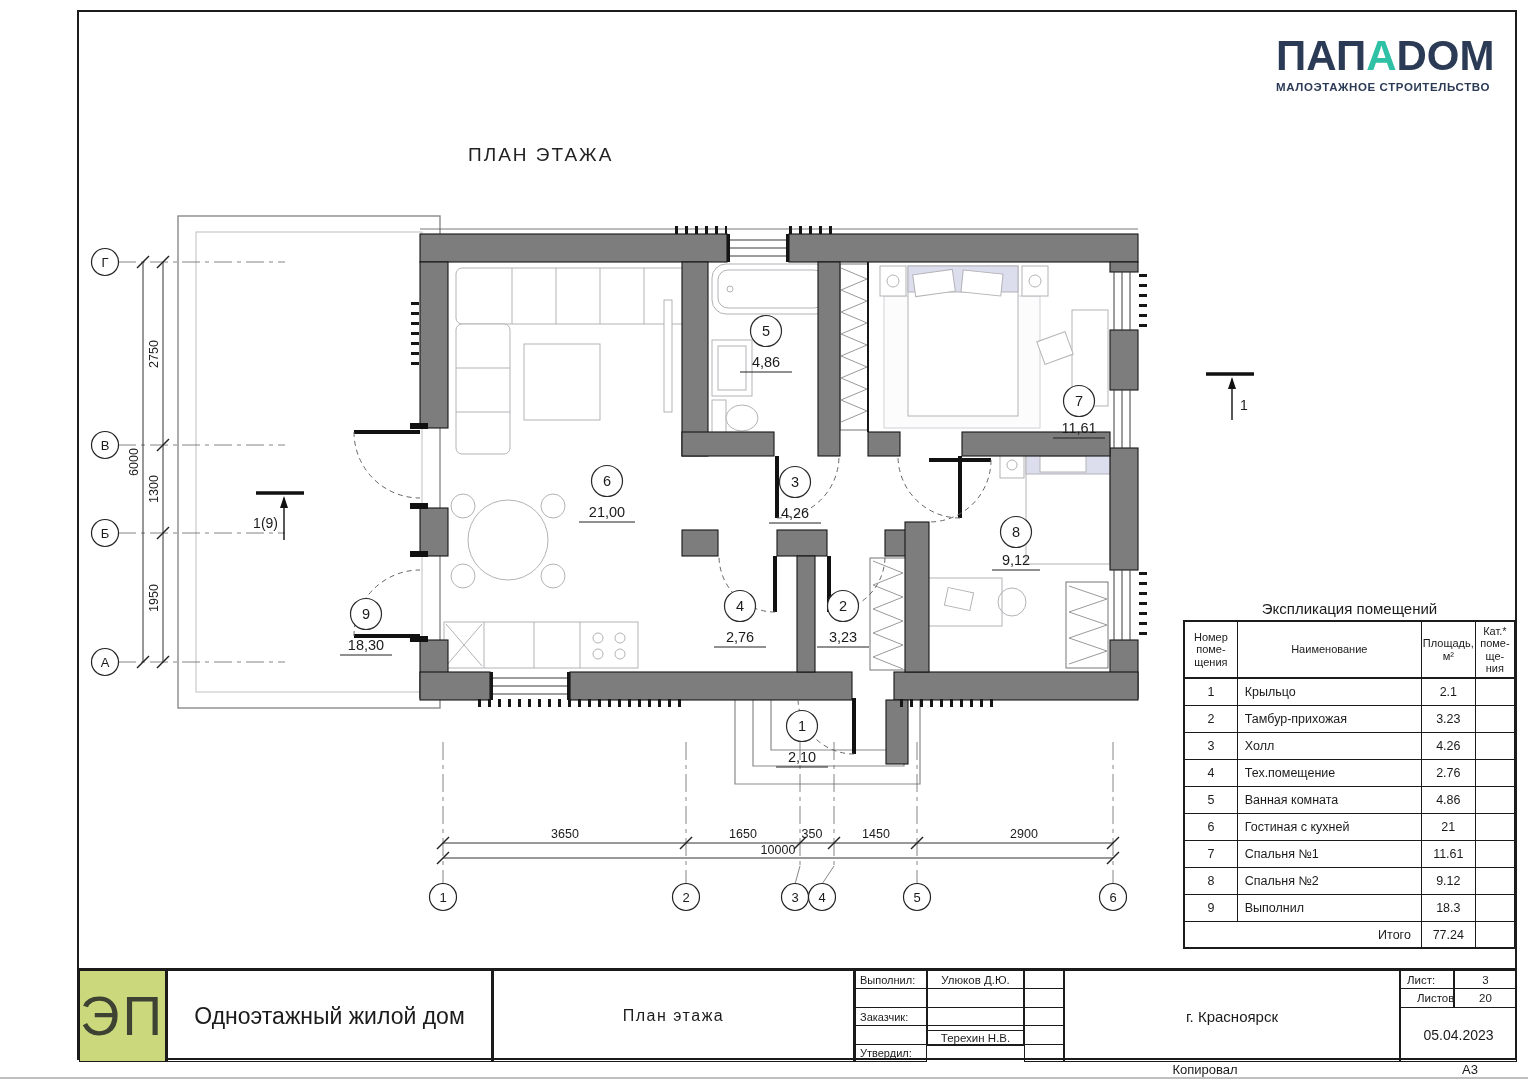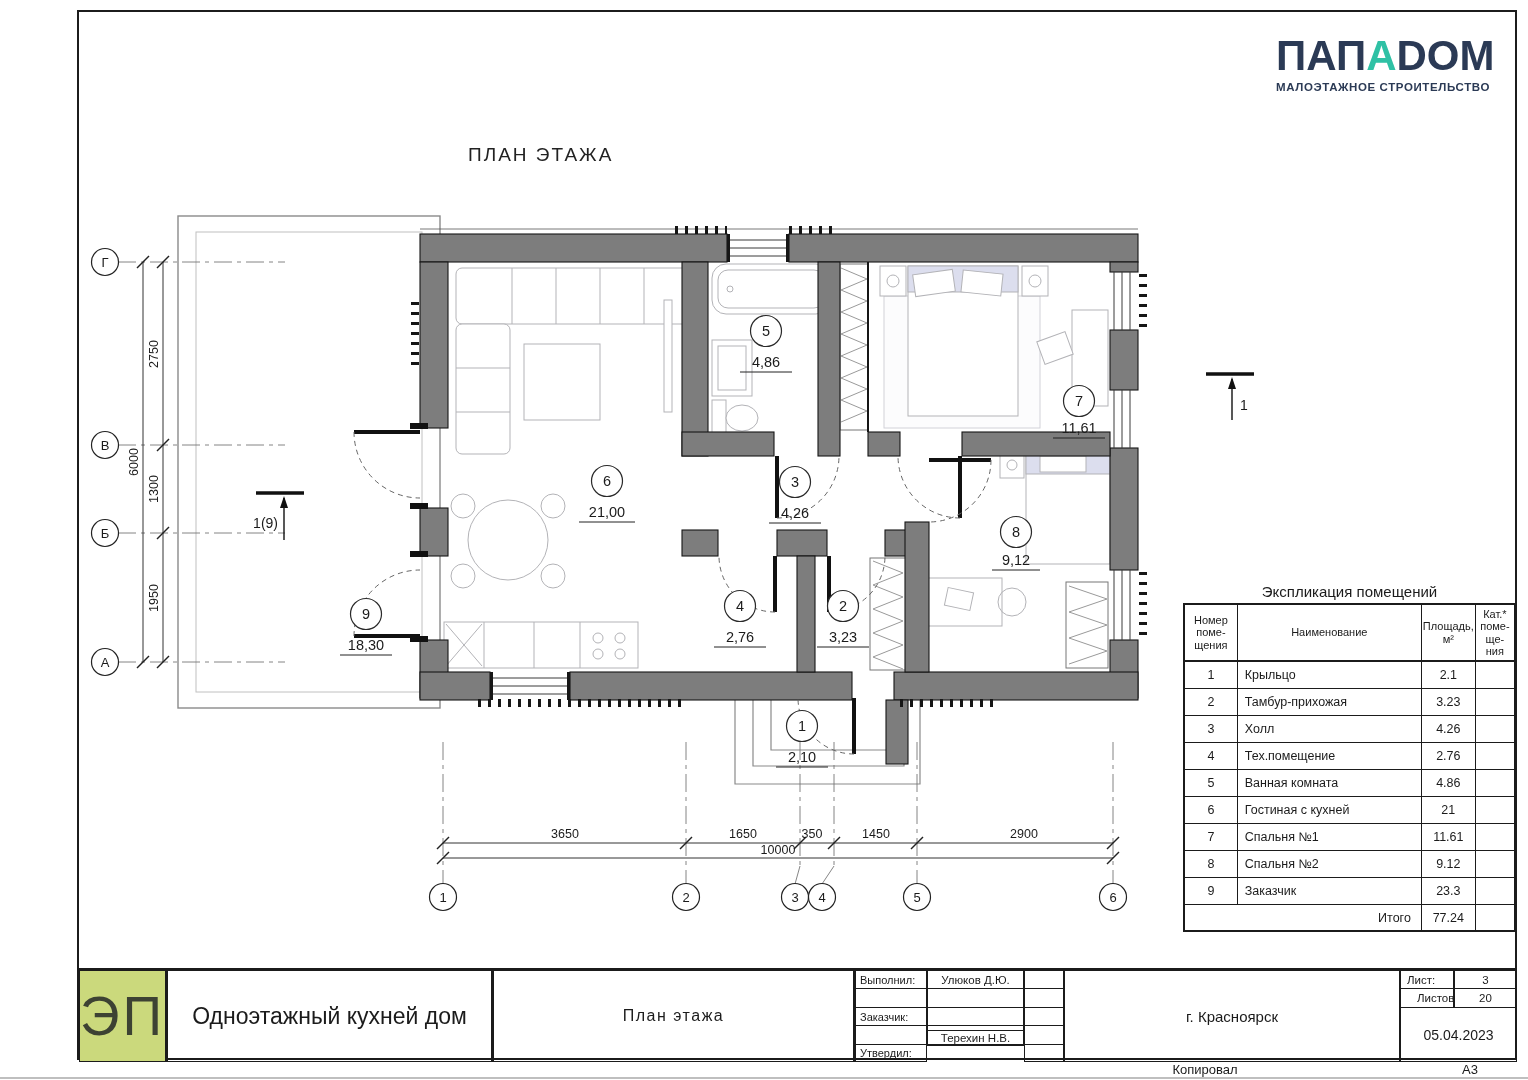--- a/index.html
+++ b/index.html
@@ -21,21 +21,21 @@
   .plan-title { position:absolute; left:468px; top:144px; font-size:19px; letter-spacing:2px; color:#222; }
 
   svg.plan { position:absolute; left:0; top:0; }
   svg.plan text { font-family:"Liberation Sans", sans-serif; fill:#1b1b1b; }
   .w { fill:#7d7d7d; stroke:#161616; stroke-width:1.1; }
   .f { fill:#ffffff; stroke:#b3b3b7; stroke-width:1; }
   .fl { fill:none; stroke:#b3b3b7; stroke-width:1; }
 
   
   .explication { position:absolute; left:1183px; top:583px; width:333px; }
-  .exp-title { text-align:center; font-size:15px; margin-bottom:3px; color:#1b1b1b; }
+  .exp-title { text-align:center; font-size:15px; margin-bottom:3px; color:#1b1b1b;margin-top:17px; }
   .explication table { width:100%; border-collapse:collapse; border:2px solid #1b1b1b; }
   .explication th, .explication td { border:1px solid #1b1b1b; }
   .explication thead th { font-size:11px; font-weight:normal; white-space:pre-line; line-height:1.12; padding:3px 1px; border-bottom:2px solid #1b1b1b; }
   .explication td { font-size:12.5px; height:27px; }
   .c-num { width:54px; text-align:center;margin-left:15px; }
   .c-name { width:188px; text-align:left; padding-left:7px; }
   .c-area { width:51px; text-align:center; }
   .c-cat { width:40px; }
   .total-label { text-align:right !important; padding-right:10px; height:31px;margin-left:38px; }
 
@@ -448,36 +448,36 @@
           <td class="c-cat"></td>
         </tr>
         <tr>
           <td class="c-num">8</td>
           <td class="c-name">Спальня №2</td>
           <td class="c-area">9.12</td>
           <td class="c-cat"></td>
         </tr>
         <tr>
           <td class="c-num">9</td>
-          <td class="c-name">Заказчик</td>
-          <td class="c-area">23.3</td>
+          <td class="c-name">Выполнил</td>
+          <td class="c-area">18.3</td>
           <td class="c-cat"></td>
         </tr>
         <tr>
           <td colspan="2" class="total-label">Итого</td>
           <td class="c-area">77.24</td>
           <td class="c-cat"></td>
         </tr>
       </tbody>
     </table>
   </div>
 
   <div class="titleblock">
     <div class="tb tb-code">ЭП</div>
-    <div class="tb tb-project">Одноэтажный кухней дом</div>
+    <div class="tb tb-project">Одноэтажный жилой дом</div>
     <div class="tb tb-sheetname">План этажа</div>
 
     <div class="tb tb-lbl" style="left:776px;top:0;width:72px;height:19px;">Выполнил:</div>
     <div class="tb tb-val" style="left:848px;top:0;width:97px;height:19px;">Улюков Д.Ю.</div>
     <div class="tb" style="left:945px;top:0;width:40px;height:19px;"></div>
 
     <div class="tb tb-lbl" style="left:776px;top:18px;width:72px;height:20px;"></div>
     <div class="tb tb-val" style="left:848px;top:18px;width:97px;height:20px;"></div>
     <div class="tb" style="left:945px;top:18px;width:40px;height:20px;"></div>
 

